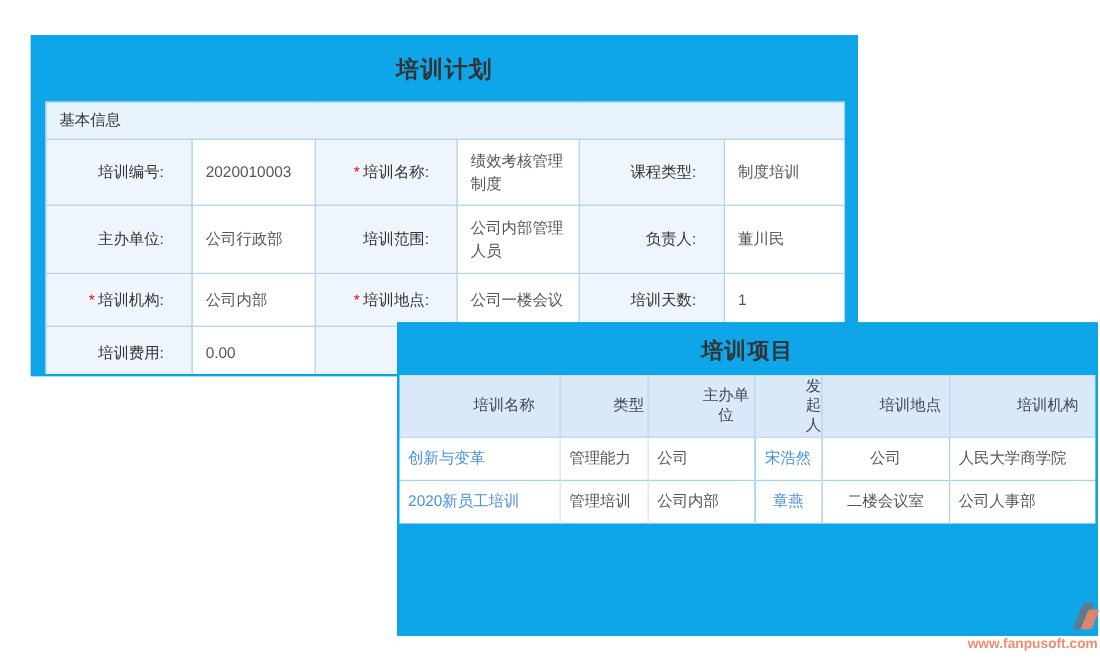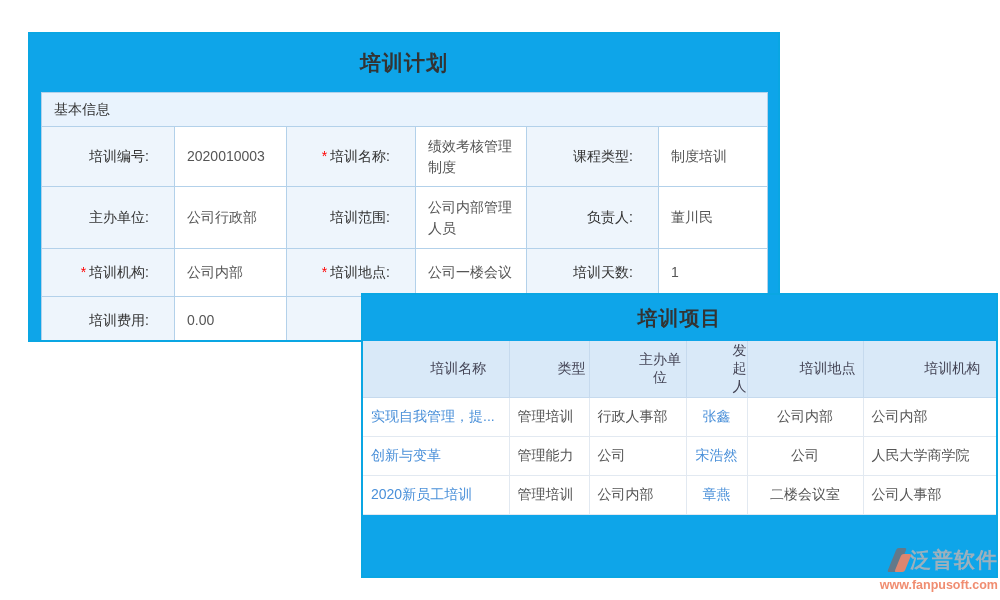--- a/index.html
+++ b/index.html
@@ -153,28 +153,20 @@
           <th>培训名称</th>
           <th>类型</th>
           <th>主办单位</th>
           <th>发起人</th>
           <th>培训地点</th>
           <th>培训机构</th>
         </tr>
       </thead>
     <tbody id="proj-body">
         <tr>
-          <td class="c0"><span class="link">实现自我管理，提...</span></td>
-          <td class="c1">管理培训</td>
-          <td class="c2">行政人事部</td>
-          <td class="c3"><span class="link">张鑫</span></td>
-          <td class="c4">公司内部</td>
-          <td class="c5">公司内部</td>
-        </tr>
-        <tr>
           <td class="c0"><span class="link">创新与变革</span></td>
           <td class="c1">管理能力</td>
           <td class="c2">公司</td>
           <td class="c3"><span class="link">宋浩然</span></td>
           <td class="c4">公司</td>
           <td class="c5">人民大学商学院</td>
         </tr>
         <tr>
           <td class="c0"><span class="link">2020新员工培训</span></td>
           <td class="c1">管理培训</td>
@@ -186,16 +178,15 @@
       </tbody>
   </table>
 </div>
 
 <div class="watermark">
   <div class="wm-row">
     <span class="wm-logo">
         <i class="g"></i>
         <i class="o"></i>
       </span>
-    <span class="wm-brand">泛普软件</span>
   </div>
   <div class="wm-url">www.fanpusoft.com</div>
 </div>
 
 </body></html>

